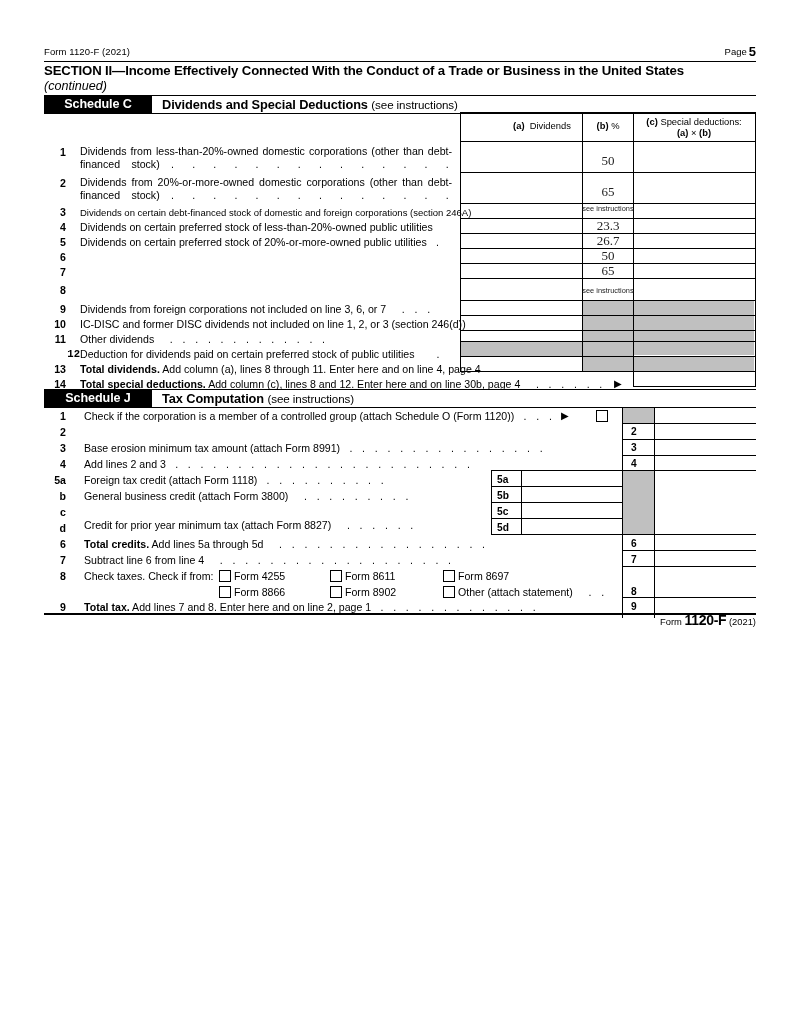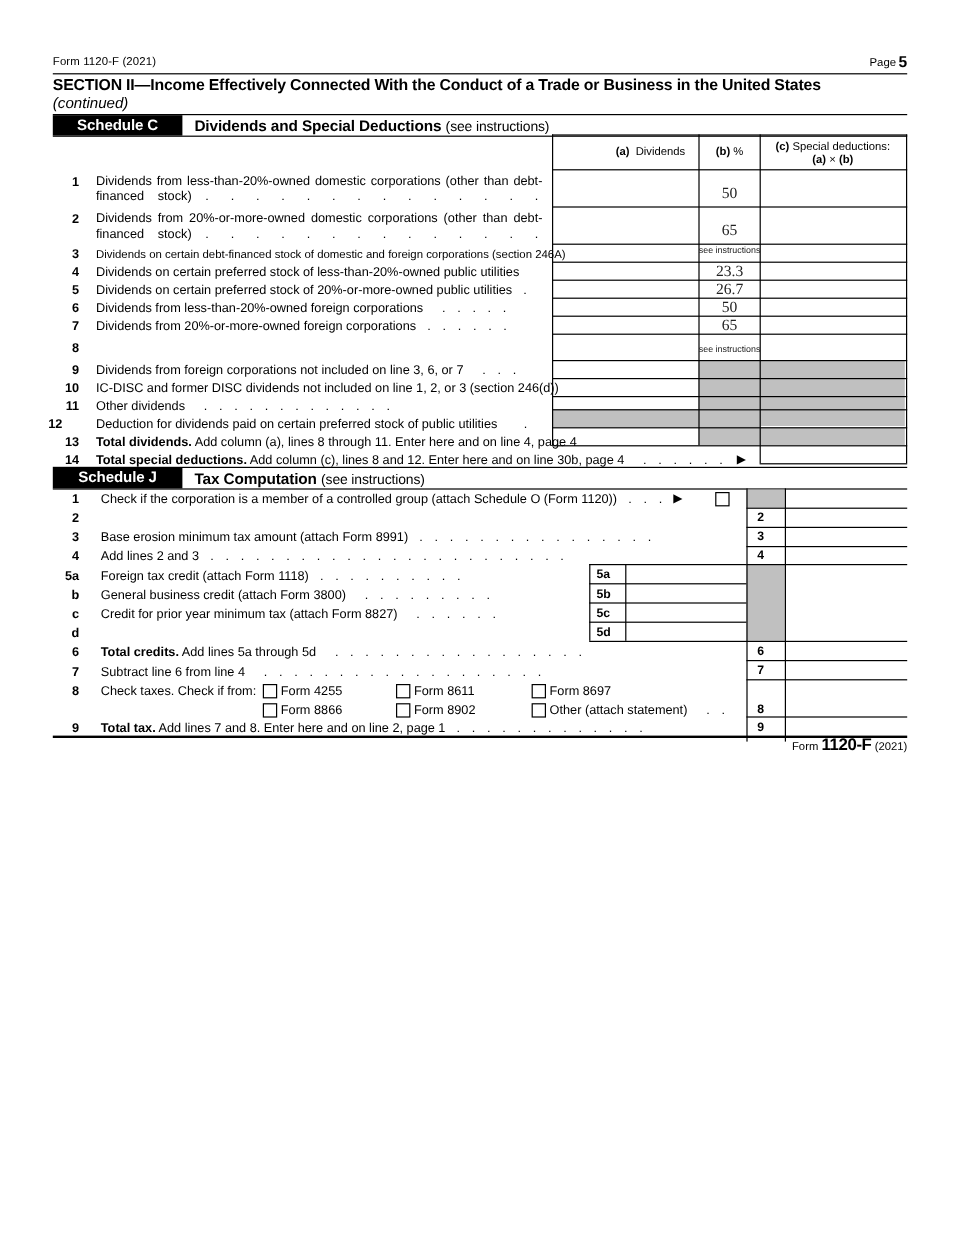--- a/index.html
+++ b/index.html
@@ -148,49 +148,41 @@
     <span>Dividends on certain preferred stock of less-than-20%-owned public utilities</span>
   </div>
 
   <div class="lnno" style="left:46px;top:236px;width:20px;">5</div>
   <div class="ln" style="left:80px;top:236px;">
     <span>Dividends on certain preferred stock of 20%-or-more-owned public utilities</span>
     <span class="leader">&nbsp;.</span>
   </div>
 
   <div class="lnno" style="left:46px;top:251px;width:20px;">6</div>
-  <div class="ln" style="left:80px;top:251px;">
-    <span>Dividends from less-than-20%-owned foreign corporations</span>
-    <span class="leader">&nbsp;&nbsp;.&nbsp;.&nbsp;.&nbsp;.&nbsp;.</span>
-  </div>
 
   <div class="lnno" style="left:46px;top:266px;width:20px;">7</div>
-  <div class="ln" style="left:80px;top:266px;">
-    <span>Dividends from 20%-or-more-owned foreign corporations</span>
-    <span class="leader">&nbsp;.&nbsp;.&nbsp;.&nbsp;.&nbsp;.&nbsp;.</span>
-  </div>
 
   <div class="lnno" style="left:46px;top:284px;width:20px;">8</div>
 
   <div class="lnno" style="left:46px;top:303px;width:20px;">9</div>
   <div class="ln" style="left:80px;top:303px;">
     <span>Dividends from foreign corporations not included on line 3, 6, or 7</span>
     <span class="leader">&nbsp;&nbsp;.&nbsp;.&nbsp;.</span>
   </div>
 
   <div class="lnno" style="left:42px;top:318px;width:24px;">10</div>
   <div class="ln" style="left:80px;top:318px;">IC-DISC and former DISC dividends not included on line 1, 2, or 3 (section 246(d))</div>
 
   <div class="lnno" style="left:42px;top:333px;width:24px;">11</div>
   <div class="ln" style="left:80px;top:333px;">
     <span>Other dividends</span>
     <span class="leader">&nbsp;&nbsp;.&nbsp;.&nbsp;.&nbsp;.&nbsp;.&nbsp;.&nbsp;.&nbsp;.&nbsp;.&nbsp;.&nbsp;.&nbsp;.&nbsp;.</span>
   </div>
 
-  <div class="lnno" style="left:28px;top:348px;width:24px;">12</div>
+  <div class="lnno" style="left:56px;top:348px;width:24px;font-family:Liberation Mono, monospace;">12</div>
   <div class="ln" style="left:80px;top:348px;">
     <span>Deduction for dividends paid on certain preferred stock of public utilities</span>
     <span class="leader">&nbsp;&nbsp;&nbsp;.</span>
   </div>
 
   <div class="lnno" style="left:42px;top:363px;width:24px;">13</div>
   <div class="ln" style="left:80px;top:363px;text-align:center;">
     <span class="bold">Total dividends.</span>
     <span>Add column (a), lines 8 through 11. Enter here and on line 4, page 4</span>
   </div>
@@ -303,21 +295,21 @@
 
   <div class="lnno" style="left:42px;top:490px;width:24px;">b</div>
   <div class="ln" style="left:84px;top:490px;">
     <span>General business credit (attach Form 3800)</span>
     <span class="leader">&nbsp;&nbsp;.&nbsp;.&nbsp;.&nbsp;.&nbsp;.&nbsp;.&nbsp;.&nbsp;.&nbsp;.</span>
   </div>
   <div class="boxlbl" style="left:497px;top:490px;">5b</div>
   <div style="position:absolute;left:522px;top:488px;width:99px;height:14px;"></div>
 
   <div class="lnno" style="left:42px;top:506px;width:24px;">c</div>
-  <div class="ln" style="left:84px;top:506px;text-align:right;">
+  <div class="ln" style="left:84px;top:519px;text-align:right;">
     <span>Credit for prior year minimum tax (attach Form 8827)</span>
     <span class="leader">&nbsp;&nbsp;.&nbsp;.&nbsp;.&nbsp;.&nbsp;.&nbsp;.</span>
   </div>
   <div class="boxlbl" style="left:497px;top:506px;">5c</div>
   <div style="position:absolute;left:522px;top:504px;width:99px;height:14px;"></div>
 
   <div class="lnno" style="left:42px;top:522px;width:24px;">d</div>
   <div class="boxlbl" style="left:497px;top:522px;">5d</div>
   <div style="position:absolute;left:522px;top:520px;width:99px;height:14px;"></div>
 

